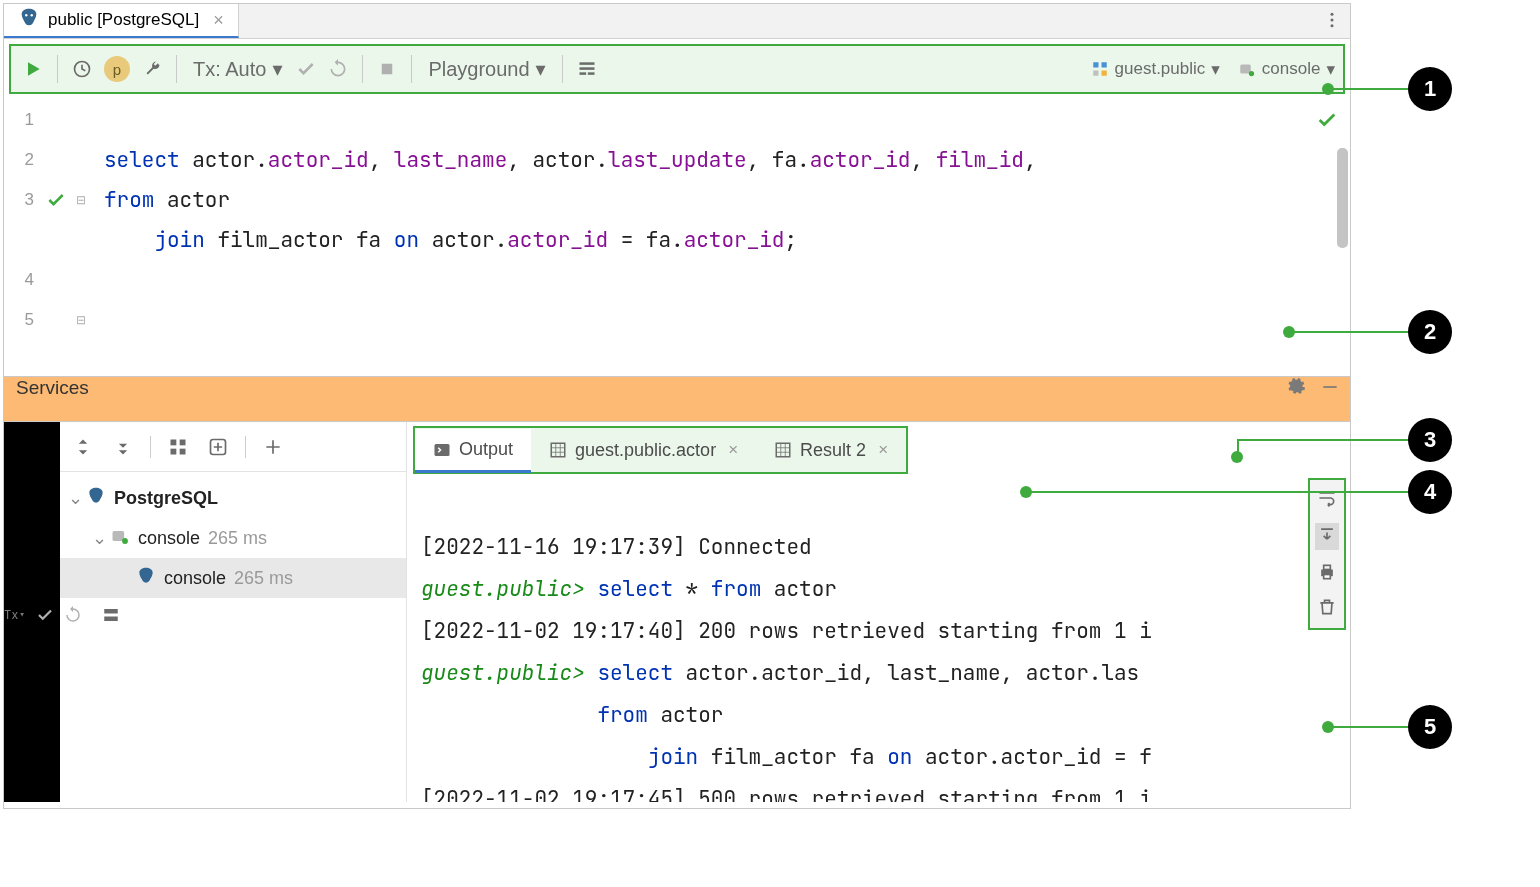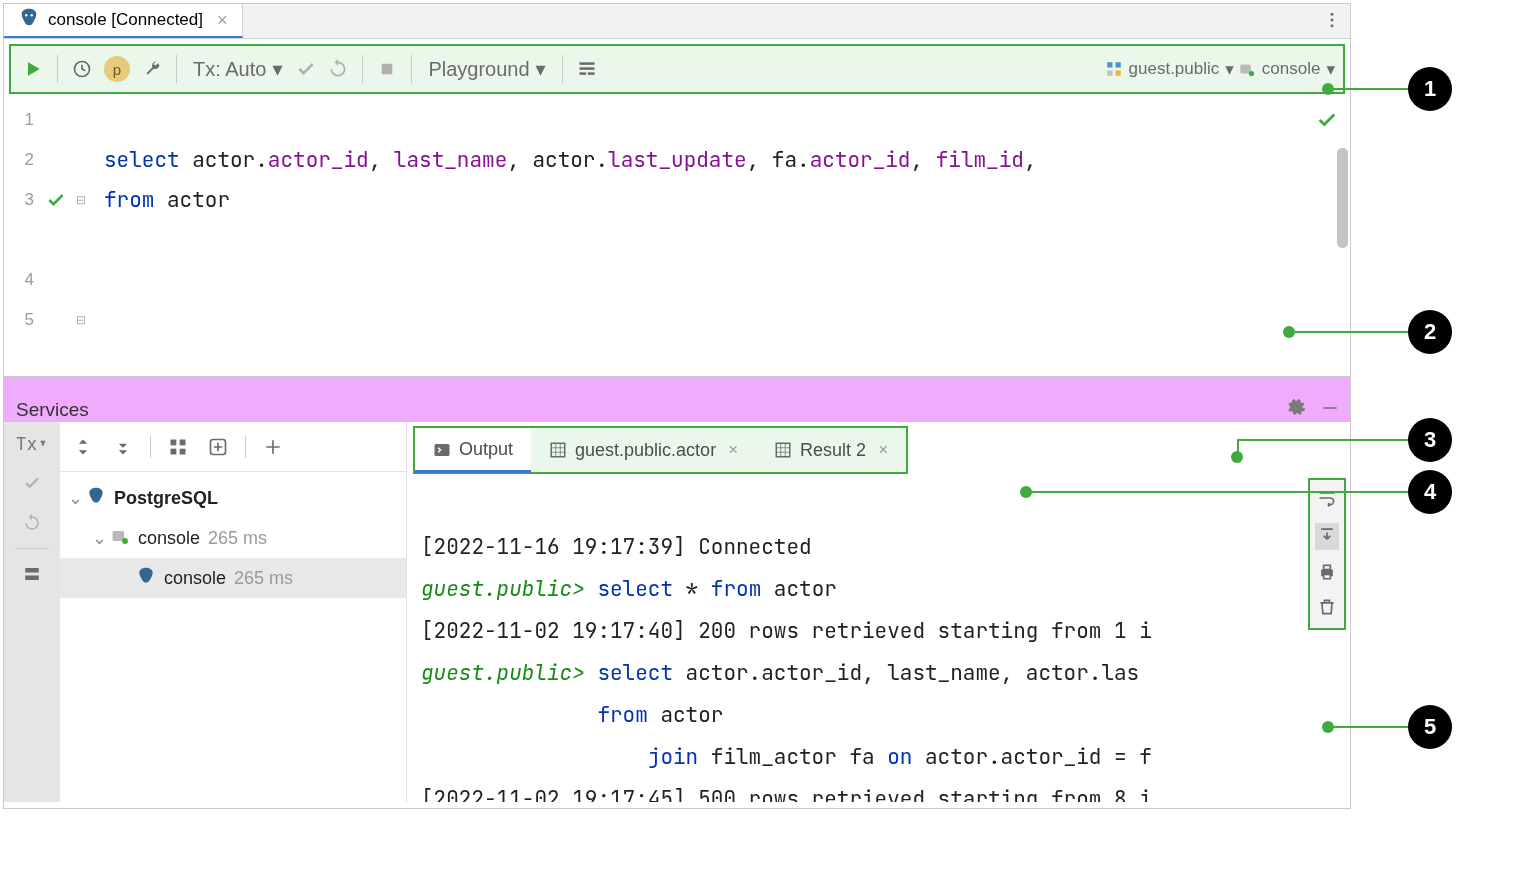--- a/index.html
+++ b/index.html
@@ -22,49 +22,49 @@
 
   
   .q-toolbar { height: 50px; display: flex; align-items: center; gap: 4px; padding: 0 8px; background: #ebf7eb; border: 2px solid #3fab3f; margin: 5px 5px 0 5px; position: relative;}
   .q-toolbar .btn { display: inline-flex; align-items: center; justify-content: center; min-width: 28px; height: 34px; padding: 0 4px; color: #6b6b6b; }
   .sep { width: 1px; height: 28px; background: #c9c9c9; margin: 0 6px;}
   .play { color: #3fab3f; }
   .txchip { display: inline-flex; align-items: center; gap:6px; padding: 0 6px; color: #6b6b6b; font-size:20px;}
   .pbadge { width:26px;height:26px;border-radius:50%;background:#e9c97a;display:inline-flex;align-items:center;justify-content:center;font-size:15px;color:#6b5b24;}
   .muted { color: #b0b0b0; }
   .chev { color:#6b6b6b; }
-  .dsrc-right { position:absolute; right:8px; display:flex; gap:4px; align-items:center;}
+  .dsrc-right { position:absolute; right:8px; display:flex; gap:18px; align-items:center;}
   .dsrc-chip { display:inline-flex; align-items:center; gap:6px; color:#6b6b6b; font-size:17px;}
   .dsrc-chip svg { width:18px;height:18px; }
 
   
   .editor-wrap { display:flex; height: 282px; }
   .gutter { width: 90px; padding-top:6px; background:#fff; }
   .g-row { display:flex; align-items:center; height:40px; }
   .g-num { width:36px; text-align:right; color:#9a9a9a; font-size:17px; padding-right:6px;}
   .g-mark { width:32px; display:flex; justify-content:center; }
   .g-fold { width:18px; display:flex; justify-content:center; color:#b0b0b0; font-size:12px;}
   .code { flex:1; padding:6px 0 0 10px; font-size:21px; line-height:40px; position:relative;}
   .code-line { height:40px; white-space:pre; }
   .kw { color:#0033b3; }
   .ident { color:#871094; }
   .plain { color:#222; }
   .check-ok { position:absolute; right:12px; top:10px; color:#3fab3f; }
   .check-ok svg { width:22px; height:22px; }
   .vscroll { position:absolute; right:2px; top:54px; width:11px; height:100px; background:#c4c4c4; border-radius:5px;}
 
   
-  .services-bar { height: 46px; background:#f0abfc; border-top:1px solid #c9c9c9; border-bottom:1px solid #c9c9c9; display:flex; align-items:flex-end; padding:0 12px; position:relative;}
+  .services-bar { height: 46px; background:#fdba74; border-top:1px solid #c9c9c9; border-bottom:1px solid #c9c9c9; display:flex; align-items:flex-start; padding:0 12px; position:relative;}
   .services-bar .title { font-size:19px; color:#333;}
   .svc-right { position:absolute; right:10px; display:flex; gap:14px; color:#7a7a7a;}
   .svc-right svg { width:20px; height:20px; }
 
   
   .lower { display:flex; height: 380px; }
-  .lower-left-tools { width:56px; background:#e5e5e5; display:flex; flex-direction:column; align-items:center; padding-top:6px; gap:10px; color:#7a7a7a; font-size:18px;}
+  .lower-left-tools { width:56px; background:#000000; display:flex; align-items:center; padding-top:6px; gap:10px; color:#7a7a7a; font-size:12px;}
   .lower-left-tools .iconbtn { height:30px; display:flex; align-items:center; justify-content:center; width:100%;}
   .lower-tree-col { width:346px; display:flex; flex-direction:column; }
   .tree-tools { height:50px; border-bottom:1px solid #e3e3e3; display:flex; align-items:center; gap:14px; padding:0 10px; color:#7a7a7a;}
   .tree-tools .tbtn { display:inline-flex; width:26px; justify-content:center;}
   .tree { padding:6px 0; font-size:18px; }
   .tree-row { display:flex; align-items:center; height:40px; }
   .tree-indent-0 { padding-left:8px; }
   .tree-indent-1 { padding-left:32px; }
   .tree-indent-2 { padding-left:76px; }
   .tree-row.selected { background:#e8e8e8; }
@@ -102,21 +102,21 @@
 
   <div class="tabbar">
     <div class="tab active">
       <span class="pg-icon">
         <svg viewBox="0 0 24 24">
             <path fill="#336791" d="M12 2c4 0 8 2 8 6 0 3-2 6-3 8-1 2-2 4-5 4s-4-2-5-4c-1-2-3-5-3-8 0-4 4-6 8-6z"></path>
             <circle cx="9" cy="9" r="1.3" fill="#fff"></circle>
             <circle cx="15" cy="9" r="1.3" fill="#fff"></circle>
           </svg>
       </span>
-      <span>console [Connected]</span>
+      <span>public [PostgreSQL]</span>
       <span class="tab-close">×</span>
     </div>
     <span class="tabbar-more">
       <svg viewBox="0 0 24 24">
           <circle cx="12" cy="5" r="1.8" fill="currentColor"></circle>
           <circle cx="12" cy="12" r="1.8" fill="currentColor"></circle>
           <circle cx="12" cy="19" r="1.8" fill="currentColor"></circle>
         </svg>
     </span>
   </div>
@@ -235,20 +235,21 @@
       <div class="g-row">
           <span class="g-num">5</span>
           <span class="g-mark"></span>
           <span class="g-fold">⊟</span>
         </div>
     </div>
     <div class="code mono">
       <div class="code-line"> </div>
       <div class="code-line"><span class="kw">select</span> <span class="plain">actor.</span><span class="ident">actor_id</span><span class="plain">, </span><span class="ident">last_name</span><span class="plain">, actor.</span><span class="ident">last_update</span><span class="plain">, fa.</span><span class="ident">actor_id</span><span class="plain">, </span><span class="ident">film_id</span><span class="plain">,</span></div>
       <div class="code-line"><span class="kw">from</span> <span class="plain">actor</span></div>
+      <div class="code-line">    <span class="kw">join</span> <span class="plain">film_actor fa </span><span class="kw">on</span> <span class="plain">actor.</span><span class="ident">actor_id</span> <span class="plain">= fa.</span><span class="ident">actor_id</span><span class="plain">;</span></div>
       <span class="check-ok"><svg viewBox="0 0 24 24">
             <path fill="none" stroke="#3fab3f" stroke-width="3" d="M4 12l5 5L20 6"></path>
           </svg></span>
       <div class="vscroll"></div>
     </div>
   </div>
 
   <div class="services-bar">
     <span class="title">Services</span>
     <div class="svc-right">
@@ -372,21 +373,21 @@
         </div>
       </div>
 
       <div class="out-body mono">
 <span class="o-ts">[2022-11-16 19:17:39] </span><span>Connected</span>
 <span class="o-prompt">guest.public&gt; </span><span class="o-kw">select</span> * <span class="o-kw">from</span> actor
 <span class="o-ts">[2022-11-02 19:17:40] </span><span>200 rows retrieved starting from 1 i</span>
 <span class="o-prompt">guest.public&gt; </span><span class="o-kw">select</span> actor.actor_id, last_name, actor.las
               <span class="o-kw">from</span> actor
                   <span class="o-kw">join</span> film_actor fa <span class="o-kw">on</span> actor.actor_id = f
-<span class="o-ts">[2022-11-02 19:17:45] </span><span>500 rows retrieved starting from 8 i</span></div>
+<span class="o-ts">[2022-11-02 19:17:45] </span><span>500 rows retrieved starting from 1 i</span></div>
 
       <div class="out-tools">
         <span class="iconbtn"><svg viewBox="0 0 24 24">
               <path d="M3 6h18M3 12h13a4 4 0 010 8h-3m0 0l2-2m-2 2l2 2" fill="none" stroke="#6b6b6b" stroke-width="2"></path>
             </svg></span>
         <span class="iconbtn active"><svg viewBox="0 0 24 24">
               <path d="M5 5h14M12 9v8m0 0l-4-4m4 4l4-4" fill="none" stroke="#6b6b6b" stroke-width="2"></path>
             </svg></span>
         <span class="iconbtn"><svg viewBox="0 0 24 24">
               <rect x="5" y="9" width="14" height="8" fill="#6b6b6b"></rect>

